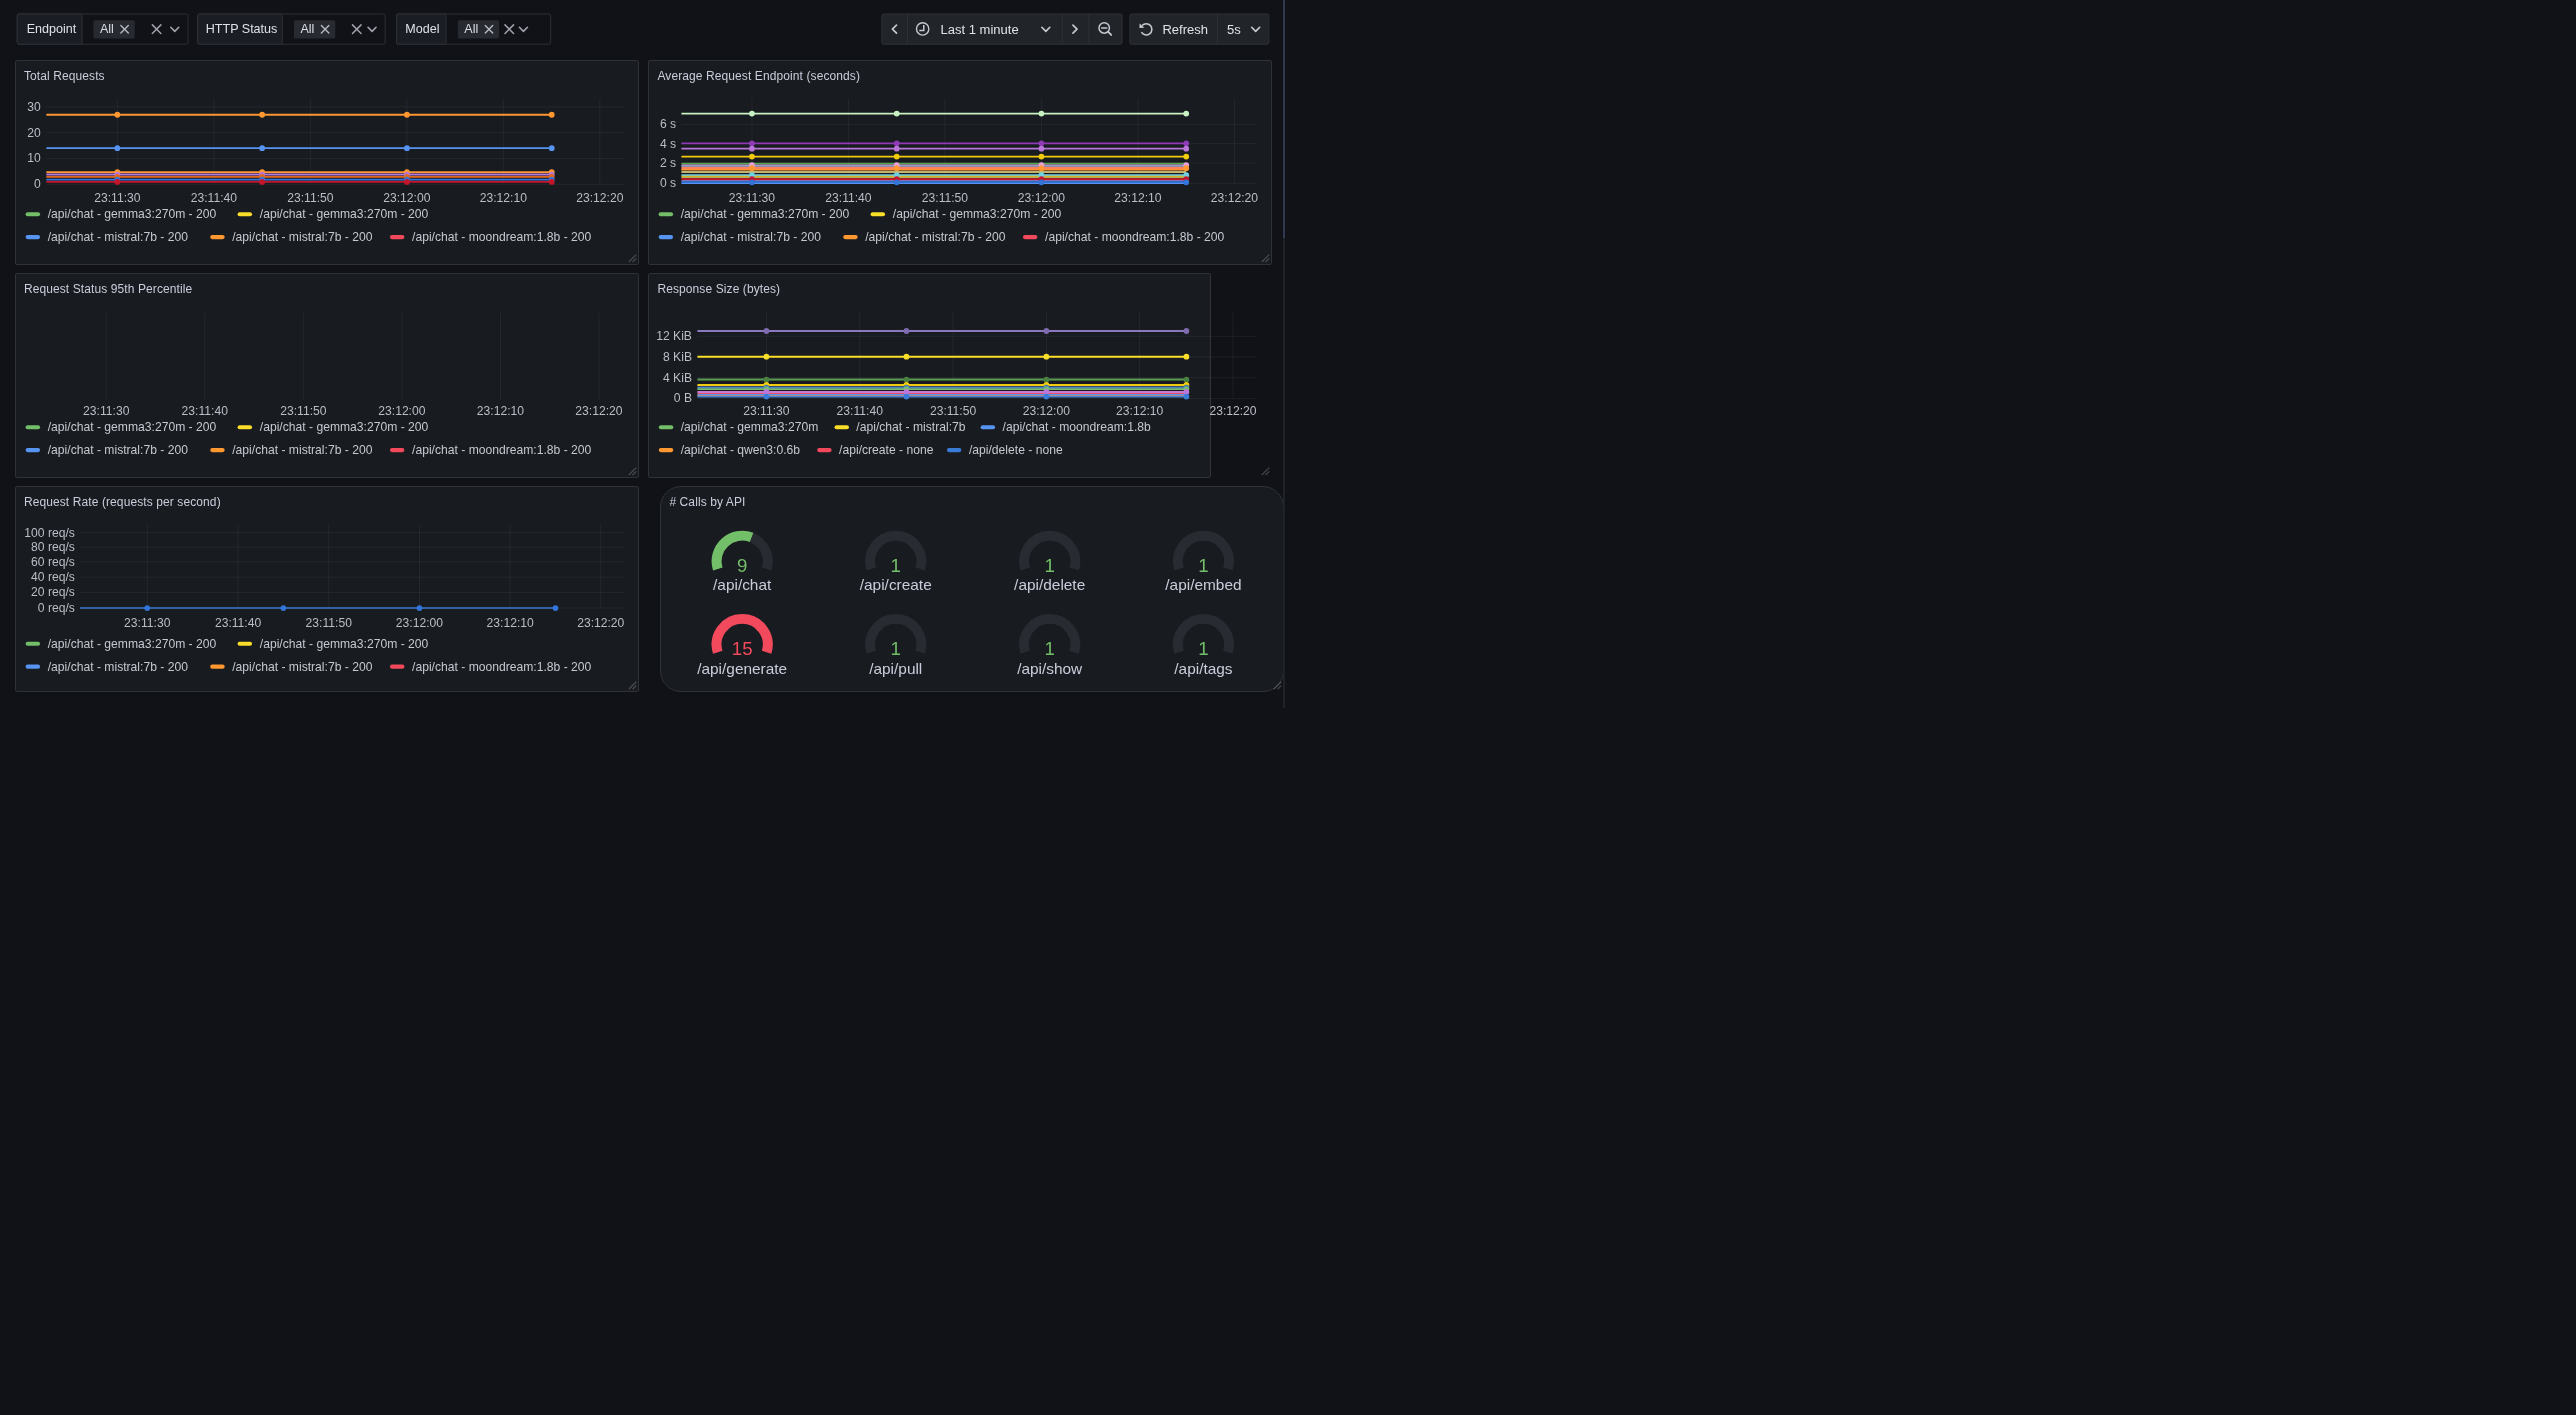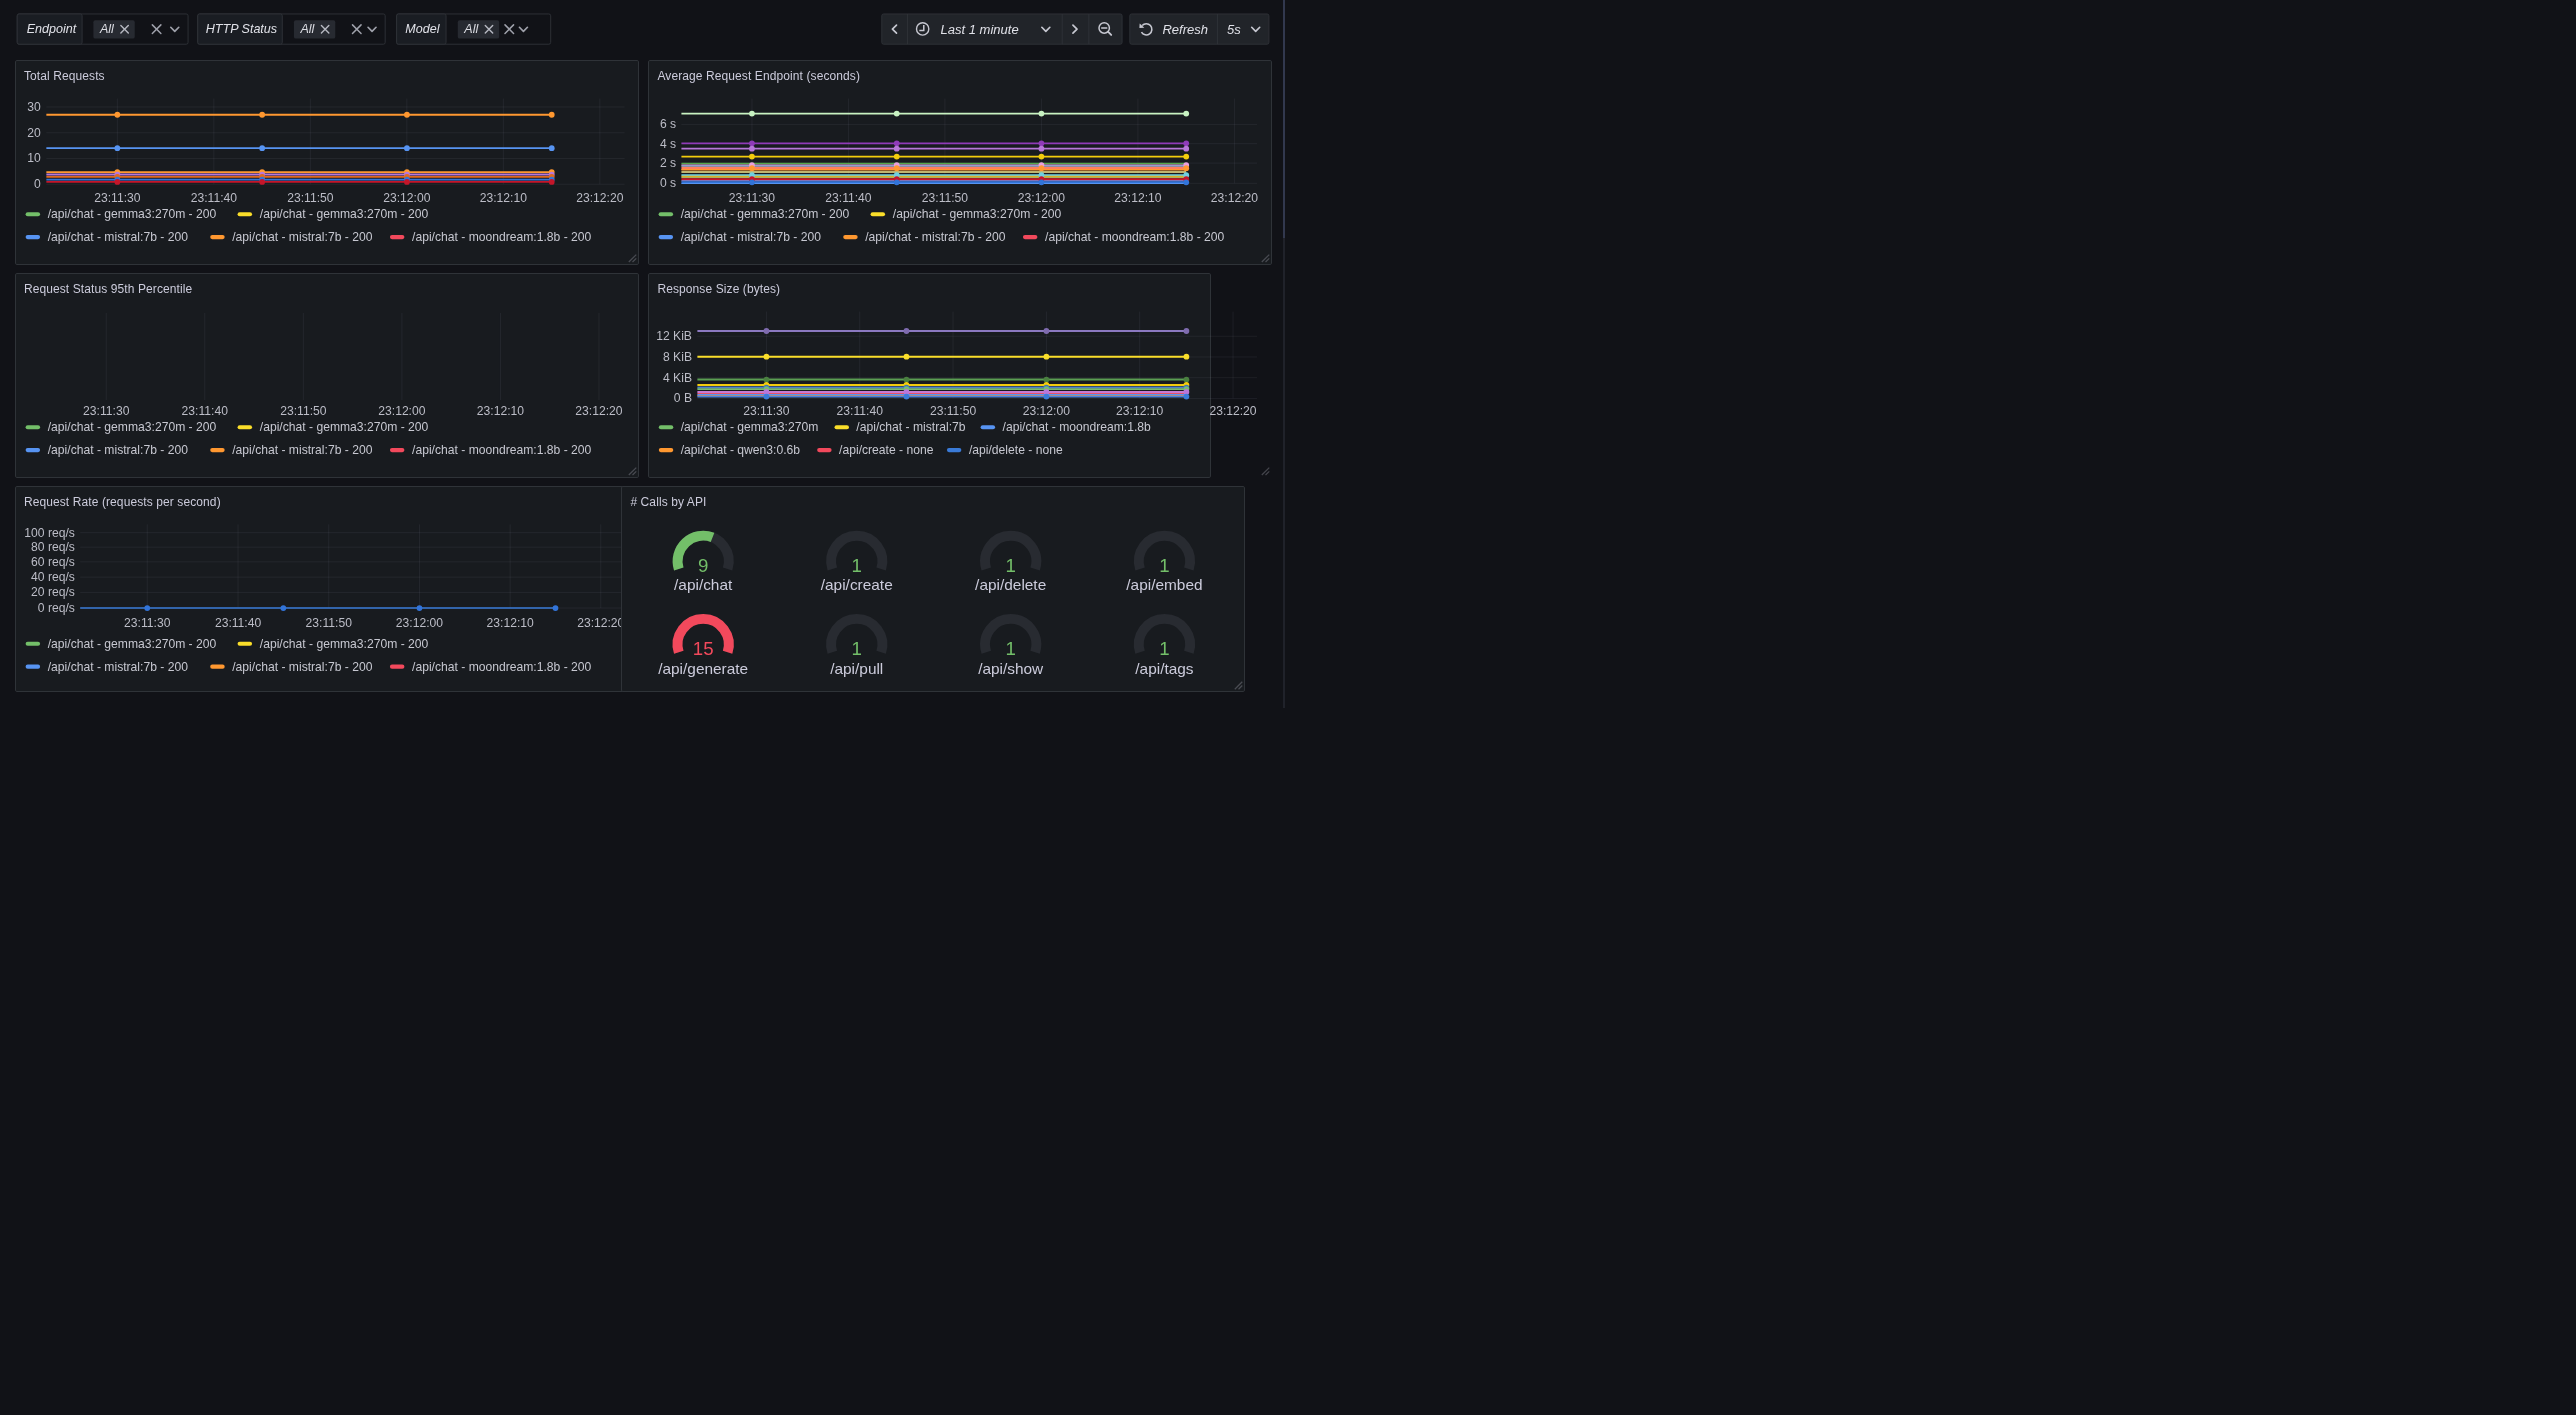--- a/index.html
+++ b/index.html
@@ -5,21 +5,21 @@
 * { margin:0; padding:0; box-sizing:border-box; }
 html,body { width:1288px; height:708px; background:#111217; overflow:hidden; }
 body { font-family:"Liberation Sans", sans-serif; position:relative; }
 .panel { position:absolute; background:#181b1f; border:0.9px solid #2f3338; border-radius:1.9px; }
 .ptitle { position:absolute; left:8.4px; top:8.4px; font-size:12px; font-weight:500; color:#ccccdc; letter-spacing:0.1px; }
 .sbar { position:absolute; right:2.8px; top:0; width:2.3px; height:100%; background:#20222a; }
 .sbar-thumb { position:absolute; right:2.8px; top:0; width:2.3px; height:238px; background:#32384e; }
 </style>
 </head>
 <body>
-<div style="position:absolute;left:0;top:0;width:1288px;height:54px;font-style:italic;">
+<div style="position:absolute;left:0;top:0;width:1288px;height:54px;">
     <svg width="1288" height="54" viewBox="0 0 1378 58" style="position:absolute;left:0;top:0;">
       <rect x="15.8" y="15" width="183.5" height="32.5" rx="2" fill="#111217" stroke="#2f3338" stroke-width="1"></rect>
       <rect x="15.8" y="15" width="69.7" height="32.5" rx="2" fill="#1a1d23" stroke="#2f3338" stroke-width="1"></rect>
       <text x="26" y="35.8" font-family="&quot;Liberation Sans&quot;, sans-serif" font-size="13.5" font-weight="500" fill="#e0e1e8">Endpoint</text>
       <rect x="97.6" y="21.8" width="44.4" height="19.6" rx="2" fill="#272a31"></rect>
       <text x="104.6" y="35.5" font-family="&quot;Liberation Sans&quot;, sans-serif" font-size="13.5" fill="#dcdde3">All</text>
       <line x1="127.1" y1="27.5" x2="135.1" y2="35.5" stroke="#b7b9c2" stroke-width="1.5" stroke-linecap="round"></line>
       <line x1="127.1" y1="35.5" x2="135.1" y2="27.5" stroke="#b7b9c2" stroke-width="1.5" stroke-linecap="round"></line>
       <line x1="160.9" y1="26.700000000000003" x2="170.1" y2="35.9" stroke="#9fa1ab" stroke-width="1.6" stroke-linecap="round"></line>
       <line x1="160.9" y1="35.9" x2="170.1" y2="26.700000000000003" stroke="#9fa1ab" stroke-width="1.6" stroke-linecap="round"></line>
@@ -378,21 +378,21 @@
       <rect x="10.3" y="190.1" width="15.5" height="4.4" rx="2.2" fill="#5794F2"></rect>
       <text x="34" y="196.8" font-family="&quot;Liberation Sans&quot;, sans-serif" font-size="13" fill="#c7c8d1">/api/chat - mistral:7b - 200</text>
       <rect x="207.9" y="190.1" width="15.5" height="4.4" rx="2.2" fill="#FF9830"></rect>
       <text x="231.5" y="196.8" font-family="&quot;Liberation Sans&quot;, sans-serif" font-size="13" fill="#c7c8d1">/api/chat - mistral:7b - 200</text>
       <rect x="400.3" y="190.1" width="15.5" height="4.4" rx="2.2" fill="#F2495C"></rect>
       <text x="424" y="196.8" font-family="&quot;Liberation Sans&quot;, sans-serif" font-size="13" fill="#c7c8d1">/api/chat - moondream:1.8b - 200</text>
       <line x1="656" y1="216.5" x2="664" y2="208.5" stroke="rgba(204,204,220,0.28)" stroke-width="1.3"></line>
       <line x1="660" y1="216.5" x2="664" y2="212.5" stroke="rgba(204,204,220,0.28)" stroke-width="1.3"></line>
     </svg>
   </div>
-<div class="panel" style="left:621px;top:486px;width:624px;height:206px;">
+<div class="panel" style="left:660px;top:486px;width:624px;height:206px;border-radius:21px;">
     <div class="ptitle"># Calls by API</div>
     <svg width="624" height="206" viewBox="0 0 668 220.5" style="position:absolute;left:0;top:0;">
       <path d="M 60.77 87.74 A 27.4 27.4 0 1 1 113.03 87.74" stroke="#282b31" stroke-width="10.6" fill="none"></path>
       <path d="M 60.77 87.74 A 27.4 27.4 0 0 1 96.94 54.01" stroke="#73BF69" stroke-width="10.6" fill="none"></path>
       <text x="86.9" y="90.9" text-anchor="middle" font-family="&quot;Liberation Sans&quot;, sans-serif" font-size="20" font-weight="500" fill="#73BF69">9</text>
       <text x="86.9" y="110.7" text-anchor="middle" font-family="&quot;Liberation Sans&quot;, sans-serif" font-size="16.5" fill="#ccccdc">/api/chat</text>
       <path d="M 225.17 87.74 A 27.4 27.4 0 1 1 277.43 87.74" stroke="#282b31" stroke-width="10.6" fill="none"></path>
       <text x="251.3" y="90.9" text-anchor="middle" font-family="&quot;Liberation Sans&quot;, sans-serif" font-size="20" font-weight="500" fill="#73BF69">1</text>
       <text x="251.3" y="110.7" text-anchor="middle" font-family="&quot;Liberation Sans&quot;, sans-serif" font-size="16.5" fill="#ccccdc">/api/create</text>
       <path d="M 389.97 87.74 A 27.4 27.4 0 1 1 442.23 87.74" stroke="#282b31" stroke-width="10.6" fill="none"></path>

